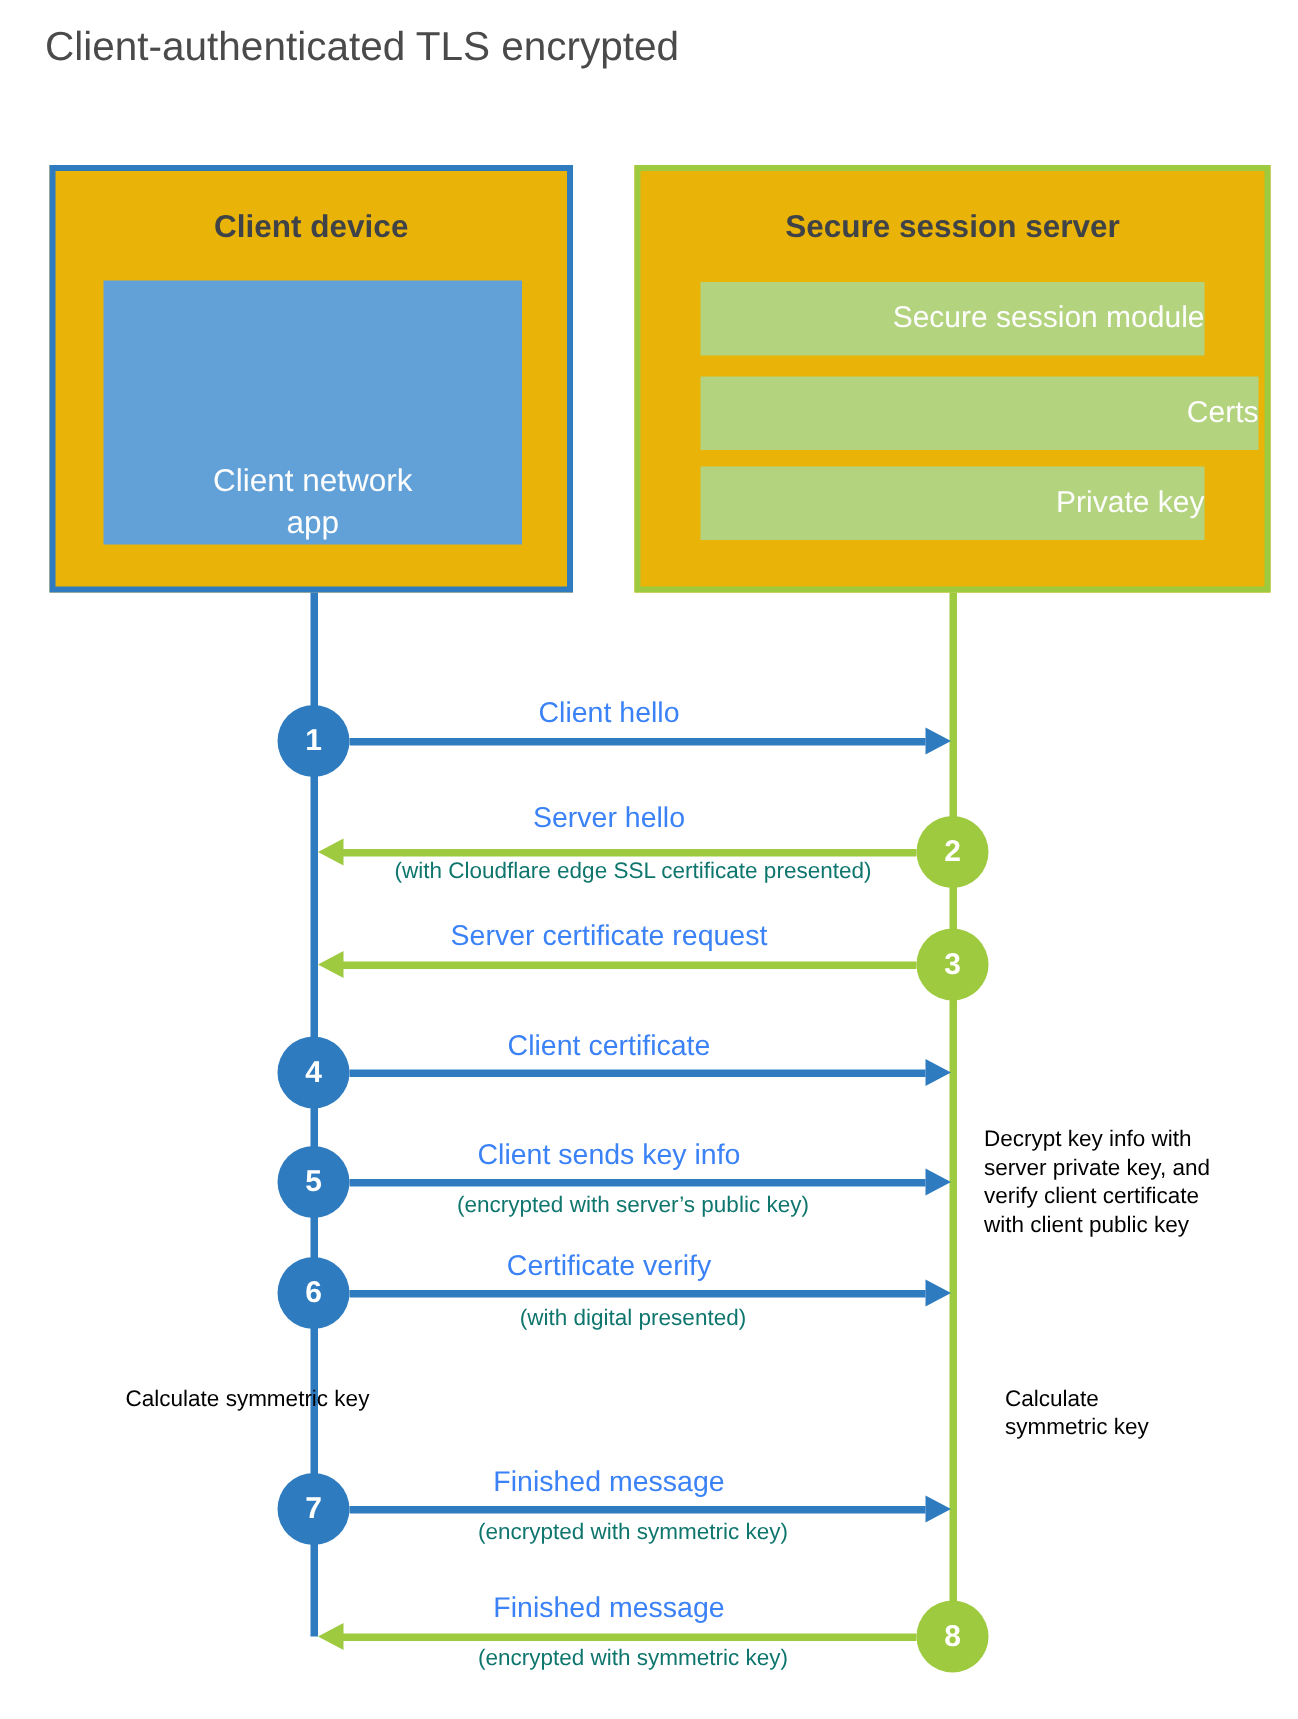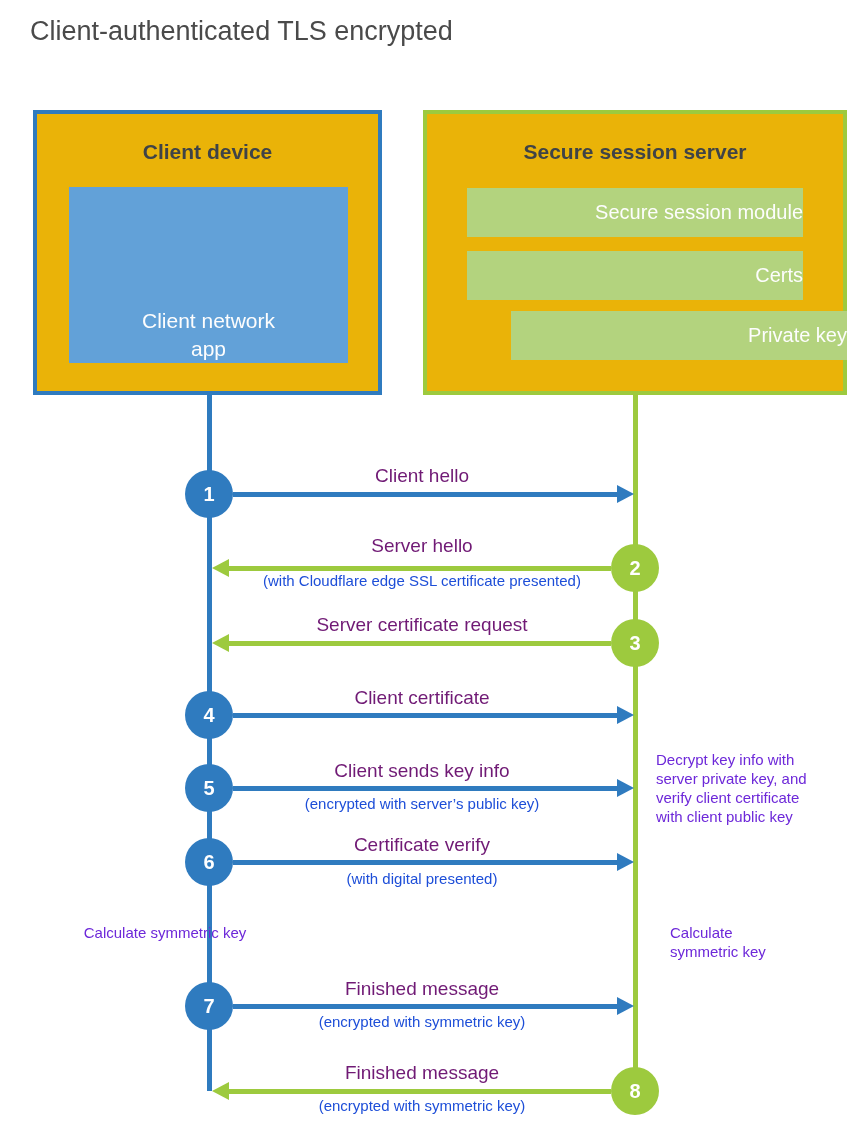--- a/index.html
+++ b/index.html
@@ -25,22 +25,22 @@
   }
   .client-app-rect .inner{
     width:160px;text-align:center;color:#fdfdfd;font-size:21px;line-height:28px;
   }
   .server-bar{
     position:absolute;left:40px;width:336px;height:49px;background:#b3d37e;
     display:flex;align-items:center;justify-content:flex-end;
     color:#fdfdfd;font-size:20px;
   }
   .server-bar.b1{top:74px;}
-  .server-bar.b2{top:137px;}
-  .server-bar.b3{top:197px;margin-left:44px;}
+  .server-bar.b2{top:137px;padding-left:36px;}
+  .server-bar.b3{top:197px;}
 
   
   .vline{position:absolute;width:5px;top:395px;height:696px;}
   .vline.blue{left:207px;background:#2f7bbf;}
   .vline.green{left:633px;background:#9dca3e;}
 
   
   .badge{
     position:absolute;width:48px;height:48px;border-radius:50%;
     display:flex;align-items:center;justify-content:center;
@@ -51,27 +51,27 @@
 
   
   .hline{position:absolute;height:5px;z-index:2;}
   .hline.blue{background:#2f7bbf;}
   .hline.green{background:#9dca3e;}
   .ahead{position:absolute;width:0;height:0;border-top:9px solid transparent;border-bottom:9px solid transparent;z-index:2;}
   .ahead.right{border-left:17px solid #2f7bbf;}
   .ahead.left{border-right:17px solid #9dca3e;}
 
   
-  .msg{position:absolute;left:236px;width:372px;text-align:center;
-       font-size:19px;line-height:24px;color:#701a75;}
+  .msg{position:absolute;left:220px;width:372px;text-align:center;
+       font-size:19px;line-height:24px;color:#3b82f6;}
   .sub{position:absolute;left:236px;width:372px;text-align:center;
-       font-size:15px;line-height:20px;color:#1d4ed8;}
+       font-size:15px;line-height:20px;color:#0f766e;}
 
   
-  .note{position:absolute;font-size:15px;line-height:19px;color:#6d28d9;}
+  .note{position:absolute;font-size:15px;line-height:19px;color:#000000;}
   .note.decrypt{left:656px;top:750px;width:172px;text-align:left;}
   .note.calc-left{left:80px;top:923px;width:170px;text-align:center;}
   .note.calc-right{left:670px;top:923px;width:130px;text-align:left;}
 </style>
 </head>
 <body>
 
 <div id="canvas">
 
   <div class="page-title">Client-authenticated TLS encrypted</div>

